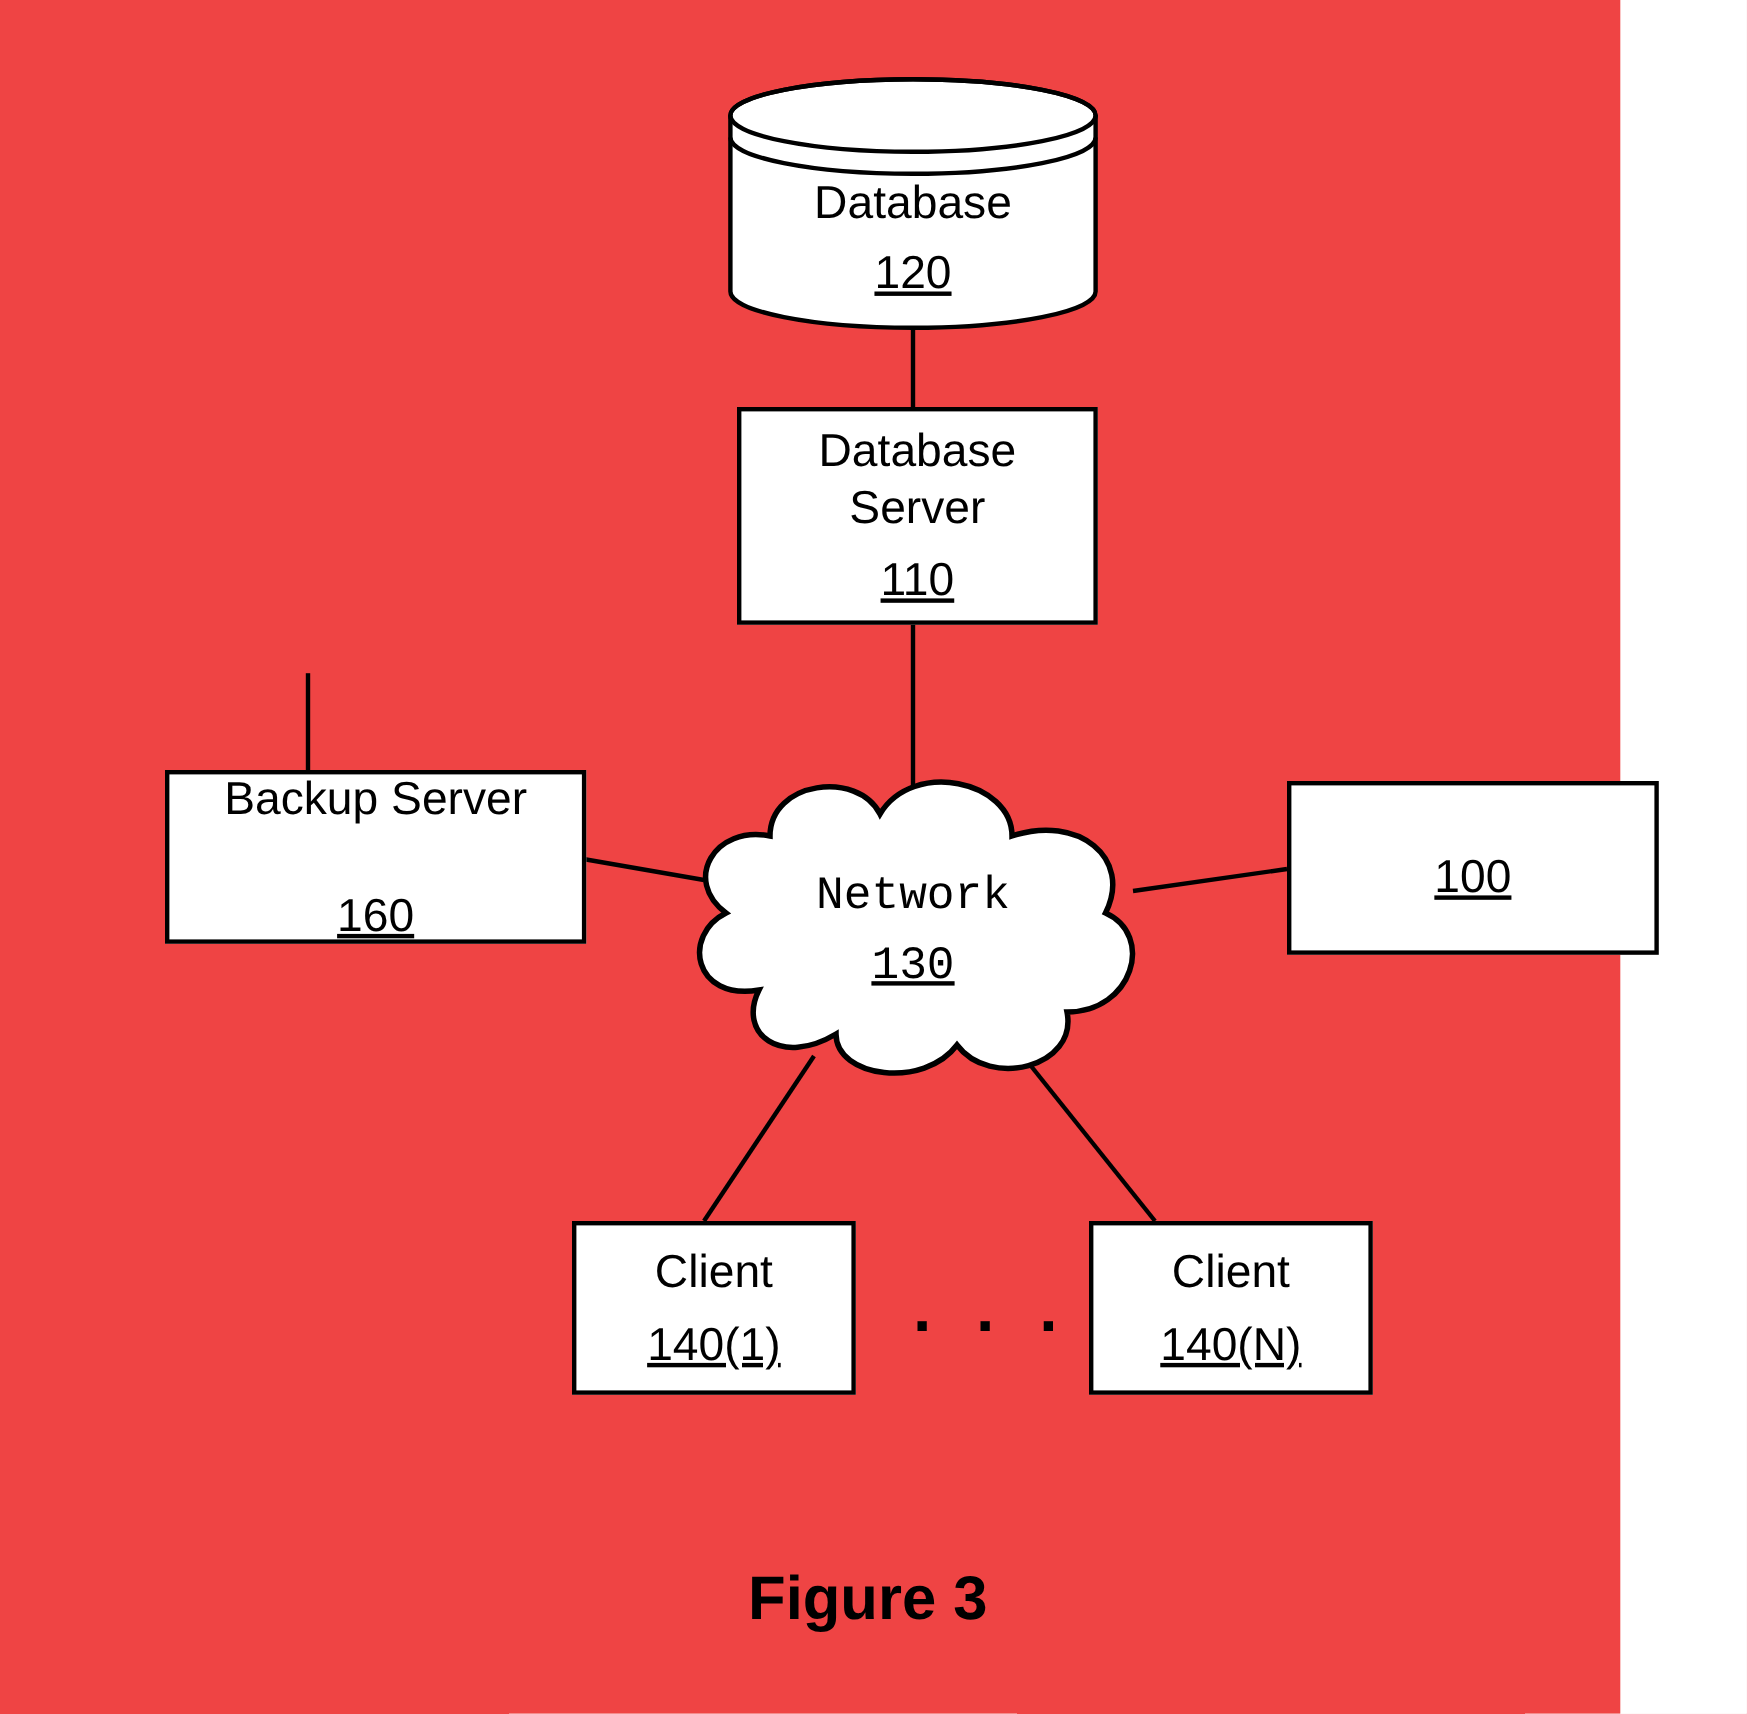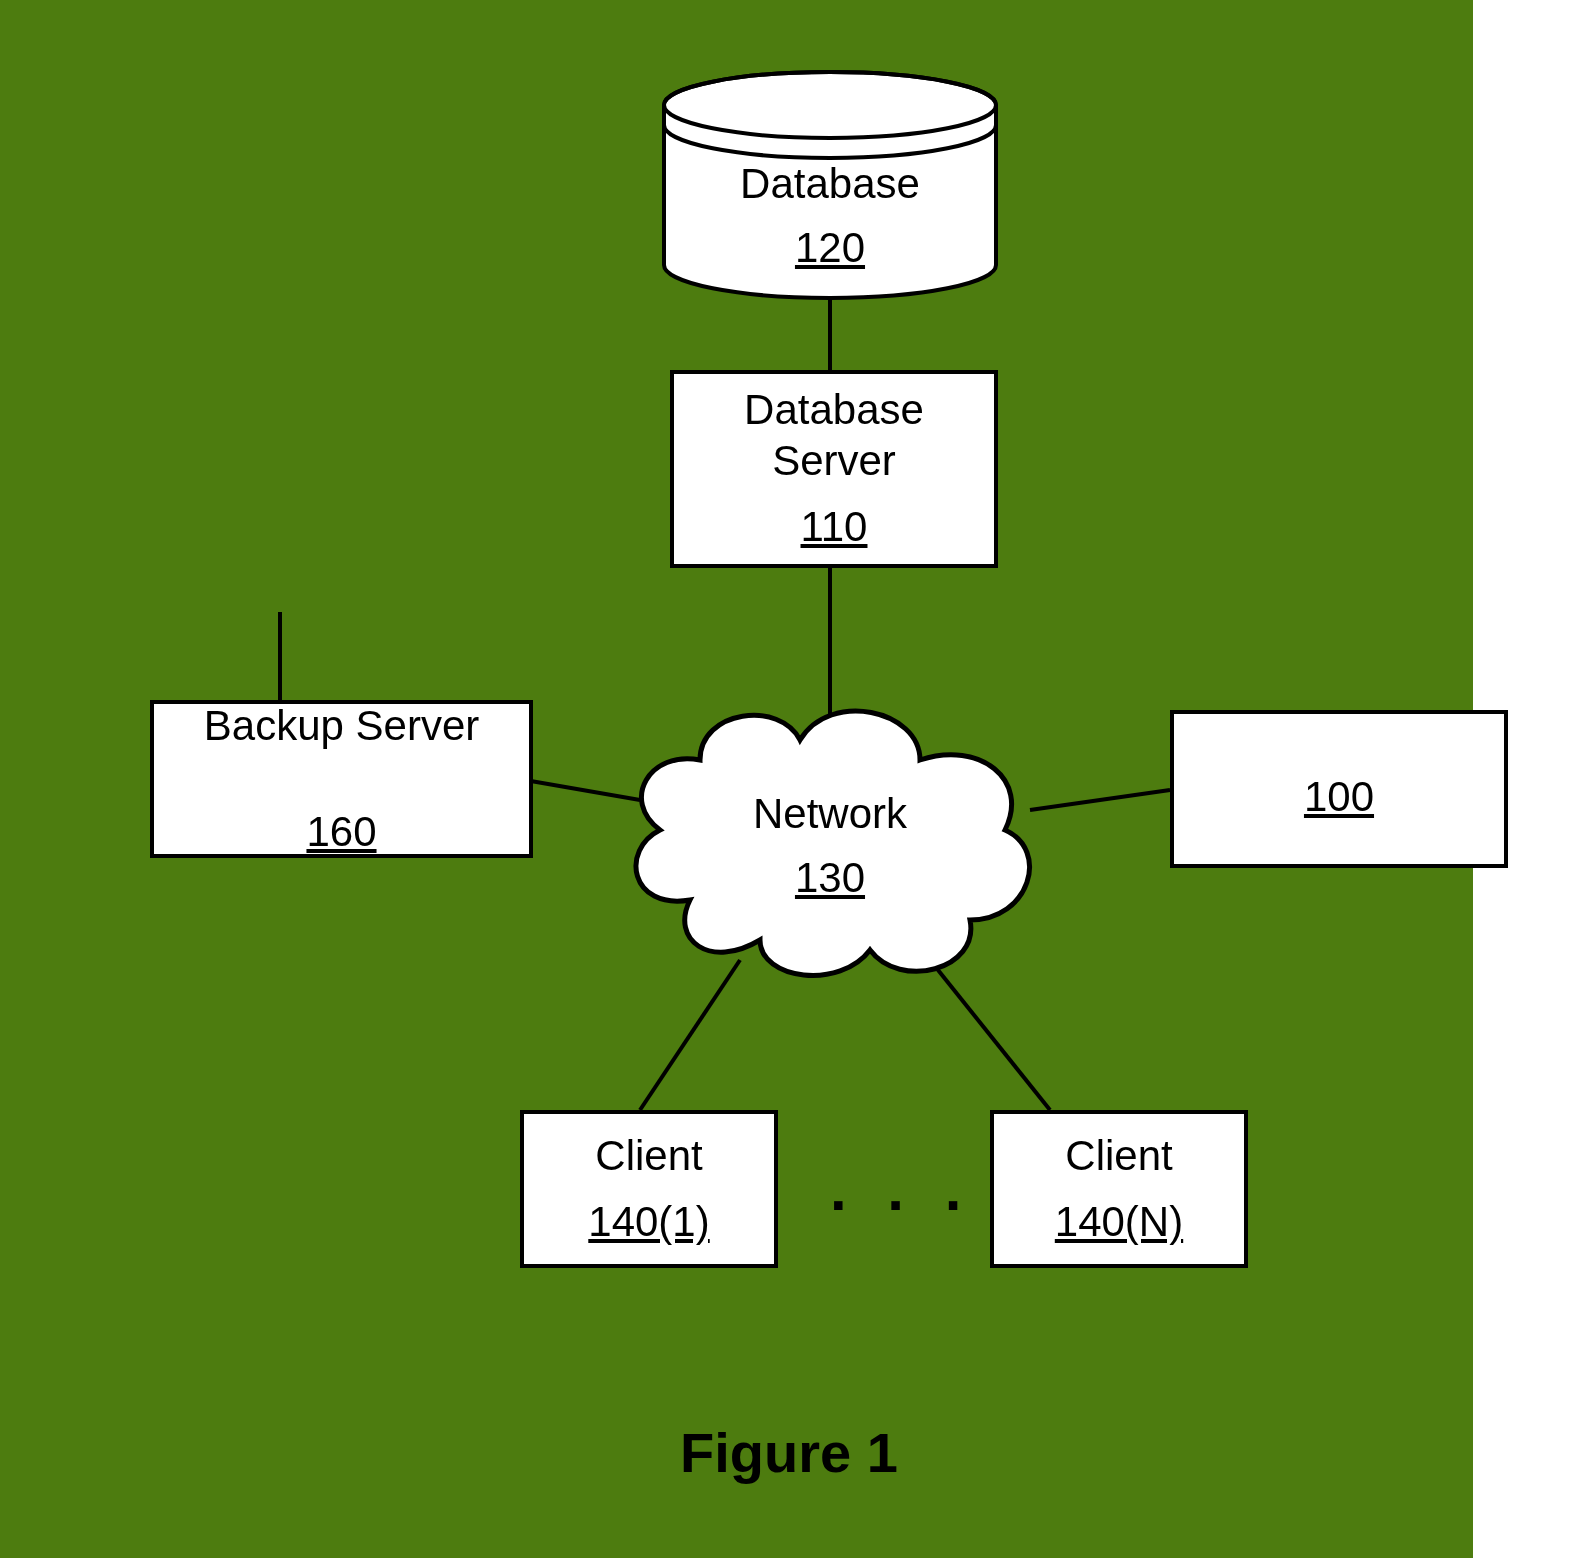--- a/index.html
+++ b/index.html
@@ -5,21 +5,21 @@
   html, body {
     margin: 0;
     padding: 0;
     background: #fff;
     font-family: Arial, Helvetica, sans-serif;
   }
   .canvas {
     position: relative;
     width: 1473px;
     height: 1558px;
-    background: #4d7c0f;
+    background: #ef4444;
   }
   .box {
     position: absolute;
     border: 4px solid #000;
     background: #fff;
     text-align: center;
     display: flex;
     flex-direction: column;
     justify-content: center;
     align-items: center;
@@ -135,33 +135,33 @@
         C 10 130, 40 80, 90 90
         C 90 40, 170 30, 190 70
         C 220 20, 310 40, 310 90
         C 370 70, 420 110, 395 160
         C 440 180, 420 250, 360 250
         C 370 300, 290 320, 260 280
         C 230 320, 150 310, 150 270
         C 100 300, 60 270, 80 230
         Z" fill="#fff" stroke="#000" stroke-width="5"></path>
     </svg>
-    <div class="cloud-text" style="top:120px;">
+    <div class="cloud-text" style="top:120px;font-family:Liberation Mono, monospace;">
       <div class="label">Network</div>
       <div class="ref">130</div>
     </div>
   </div>
 
   <div class="box" style="left:520px; top:1110px; width:250px; height:150px;">
     <div class="label">Client</div>
     <div class="ref">140(1)</div>
   </div>
 
   <div class="dots" style="left:830px; top:1155px;">. . .</div>
 
   <div class="box" style="left:990px; top:1110px; width:250px; height:150px;">
     <div class="label">Client</div>
     <div class="ref">140(N)</div>
   </div>
 
-  <div class="figcap" style="left:680px; top:1420px;">Figure 1</div>
+  <div class="figcap" style="left:680px; top:1420px;">Figure 3</div>
 
 </div>
 
 </body></html>

